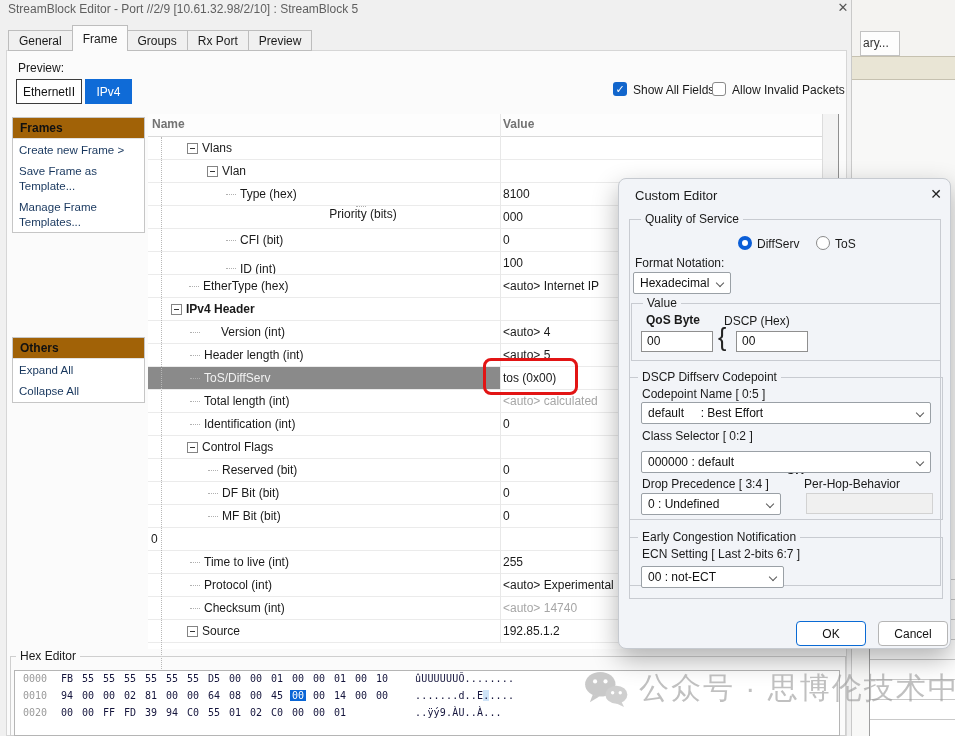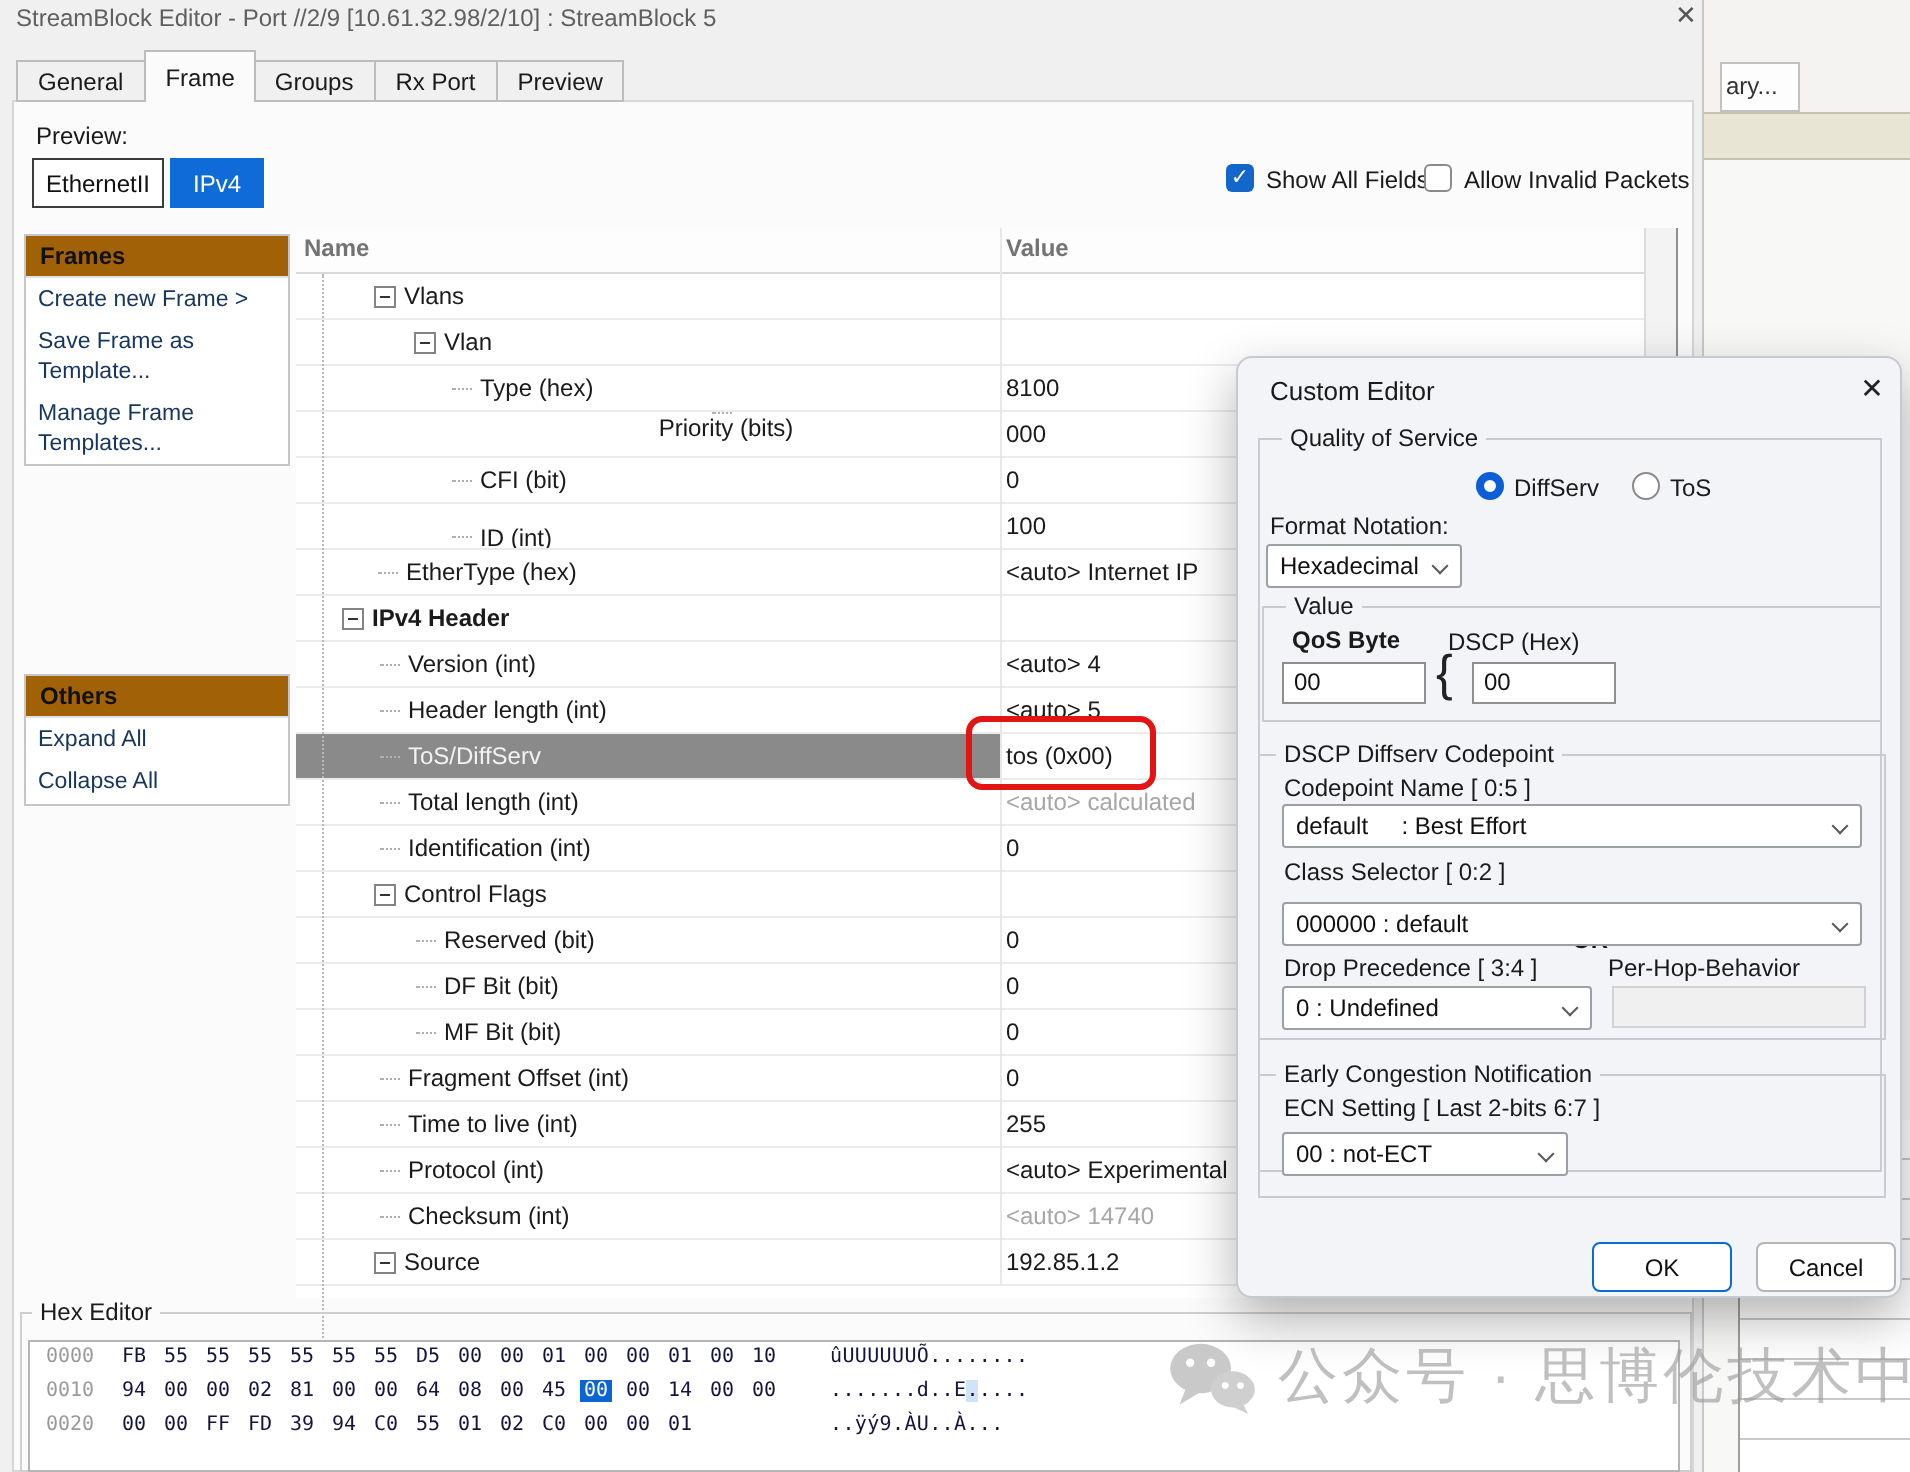--- a/index.html
+++ b/index.html
@@ -211,21 +211,21 @@
             <div class="t-val">&lt;auto&gt; Internet IP</div>
           </div>
           <div class="tree-row">
             <div class="t-name" style="padding-left: 23px;">
               <span class="expander"></span>
               <span style="font-weight: bold;">IPv4 Header</span>
             </div>
             <div class="t-val"></div>
           </div>
           <div class="tree-row">
-            <div class="t-name" style="padding-left: 42px;">
+            <div class="t-name" style="padding-left: 42px; gap: 17px;">
               <span class="leaf-dash"></span>
               <span>Version (int)</span>
             </div>
             <div class="t-val">&lt;auto&gt; 4</div>
           </div>
           <div class="tree-row">
             <div class="t-name" style="padding-left: 42px;">
               <span class="leaf-dash"></span>
               <span>Header length (int)</span>
             </div>
@@ -274,24 +274,20 @@
             <div class="t-val">0</div>
           </div>
           <div class="tree-row">
             <div class="t-name" style="padding-left: 60px;">
               <span class="leaf-dash"></span>
               <span>MF Bit (bit)</span>
             </div>
             <div class="t-val">0</div>
           </div>
           <div class="tree-row">
-            <div class="t-name" style="padding-left: 42px;">
-              <span class="leaf-dash"></span>
-              <span>Fragment Offset (int)</span>
-            </div>
             <div class="t-val">0</div>
           </div>
           <div class="tree-row">
             <div class="t-name" style="padding-left: 42px;">
               <span class="leaf-dash"></span>
               <span>Time to live (int)</span>
             </div>
             <div class="t-val">255</div>
           </div>
           <div class="tree-row">
@@ -471,21 +467,21 @@
       <span class="caret"></span>
   </div>
   <span class="dlg-label" style="left:23px; top:250px;">Class Selector [ 0:2 ]</span>
   <span class="dlg-label" style="left:167px; top:248px; font-weight:bold;margin-top:36px;">OR</span>
   <div class="dropdown" style="left:22px; top:272px; width:290px;">
     <span class="dd-text">000000 : default</span>
       <span class="caret"></span>
   </div>
   <span class="dlg-label" style="left:23px; top:298px;">Drop Precedence [ 3:4 ]</span>
   <span class="dlg-label" style="left:185px; top:298px;">Per-Hop-Behavior</span>
-  <div class="dropdown" style="left:22px; top:314px; width:155px;">
+  <div class="dropdown" style="left:22px; top:314px; width:140px;">
     <span class="dd-text">0 : Undefined</span>
       <span class="caret"></span>
   </div>
   <div class="dlg-input disabled" style="left:187px; top:314px; width:127px;"></div>
 
   <div class="group" style="left:10px; top:358px; width:314px; height:62px;"></div>
   <span class="group-label" style="left:19px; top:351px;">Early Congestion Notification</span>
   <span class="dlg-label" style="left:23px; top:368px;">ECN Setting [ Last 2-bits 6:7 ]</span>
   <div class="dropdown" style="left:22px; top:387px; width:143px;">
     <span class="dd-text">00 : not-ECT</span>

